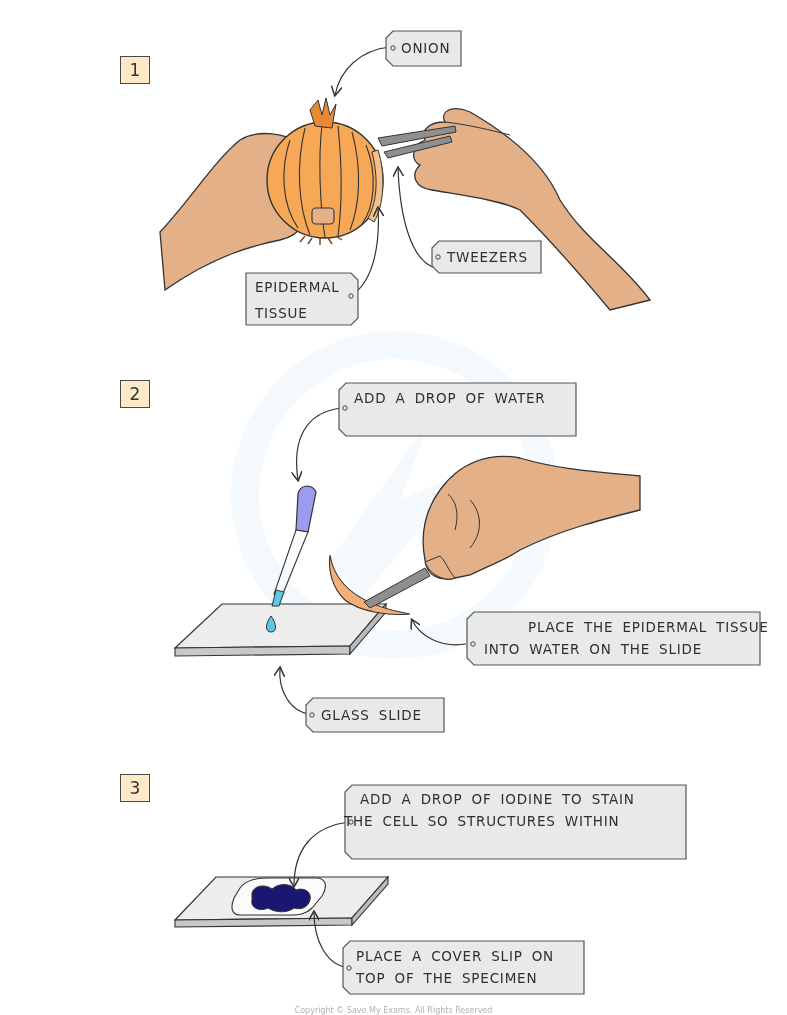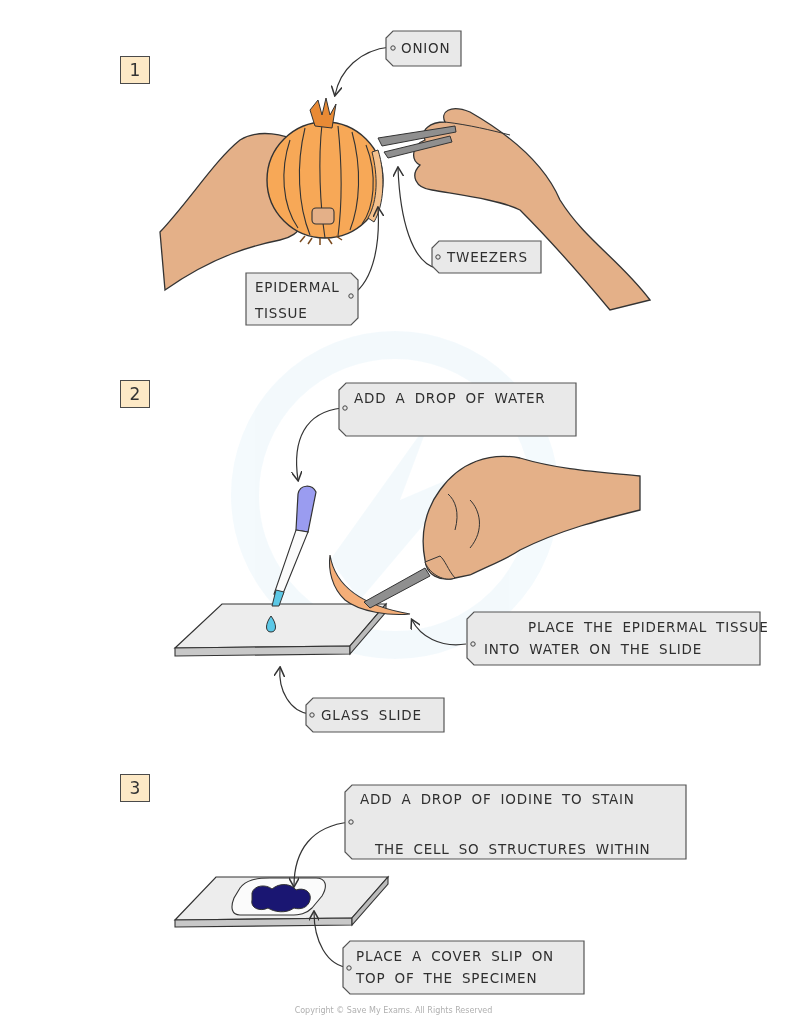--- a/index.html
+++ b/index.html
@@ -156,21 +156,21 @@
     </svg>
   <span class="txt" style="left:16px;top:7px;">GLASS SLIDE</span>
 </div>
 
 <div class="tag" style="left:344px;top:784px;width:343px;height:76px;border-radius:18px;">
   <svg width="343" height="76">
       <path d="M8 1 L342 1 L342 75 L8 75 L1 68 L1 8 Z" fill="#e9e9e9" stroke="#555" stroke-width="1.2"></path>
       <circle cx="7" cy="38" r="2.2" fill="none" stroke="#444" stroke-width="1"></circle>
     </svg>
   <span class="txt" style="left:16px;top:4px;">ADD A DROP OF IODINE TO STAIN</span>
-  <span class="txt" style="left:31px;top:26px;margin-top:28px;">THE CELL SO STRUCTURES WITHIN</span>
+  <span class="txt" style="left:0;top:26px;">THE CELL SO STRUCTURES WITHIN</span>
 </div>
 <div class="tag" style="left:342px;top:940px;width:243px;height:55px;border-radius:22px;">
   <svg width="243" height="55">
       <path d="M8 1 L242 1 L242 54 L8 54 L1 47 L1 8 Z" fill="#e9e9e9" stroke="#555" stroke-width="1.2"></path>
       <circle cx="7" cy="28" r="2.2" fill="none" stroke="#444" stroke-width="1"></circle>
     </svg>
   <span class="txt" style="left:14px;top:5px;">PLACE A COVER SLIP ON</span>
   <span class="txt" style="left:14px;top:27px;">TOP OF THE SPECIMEN</span>
 </div>
 

